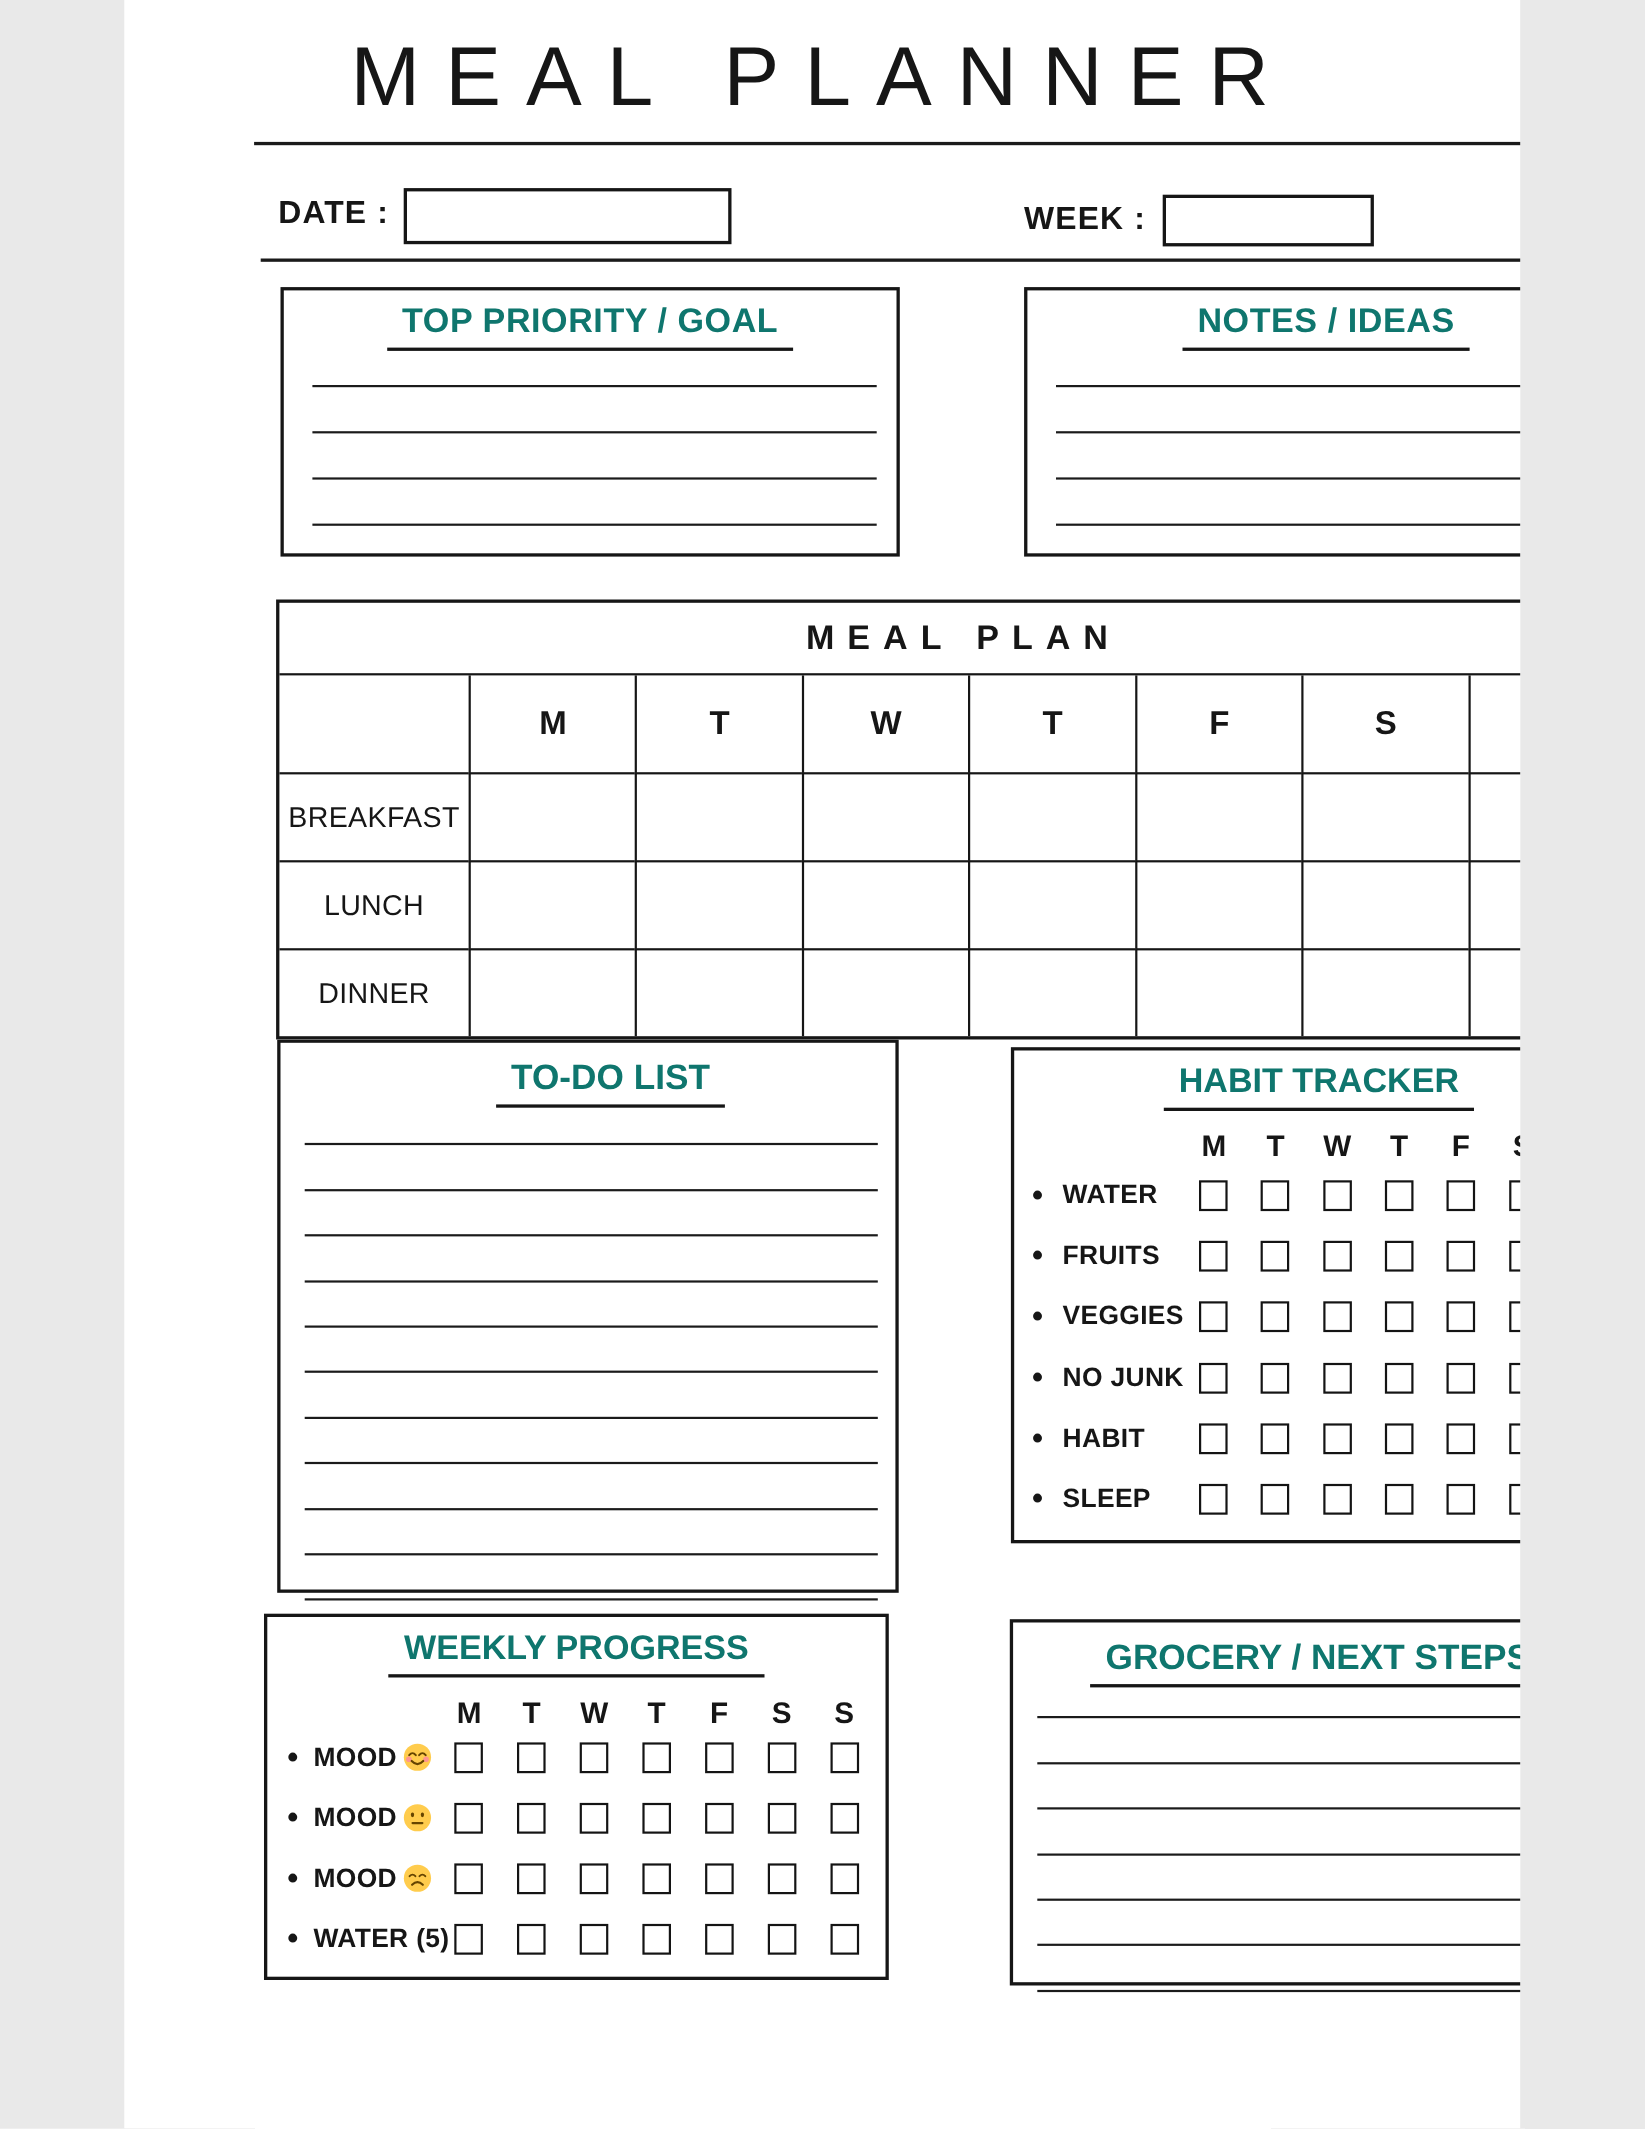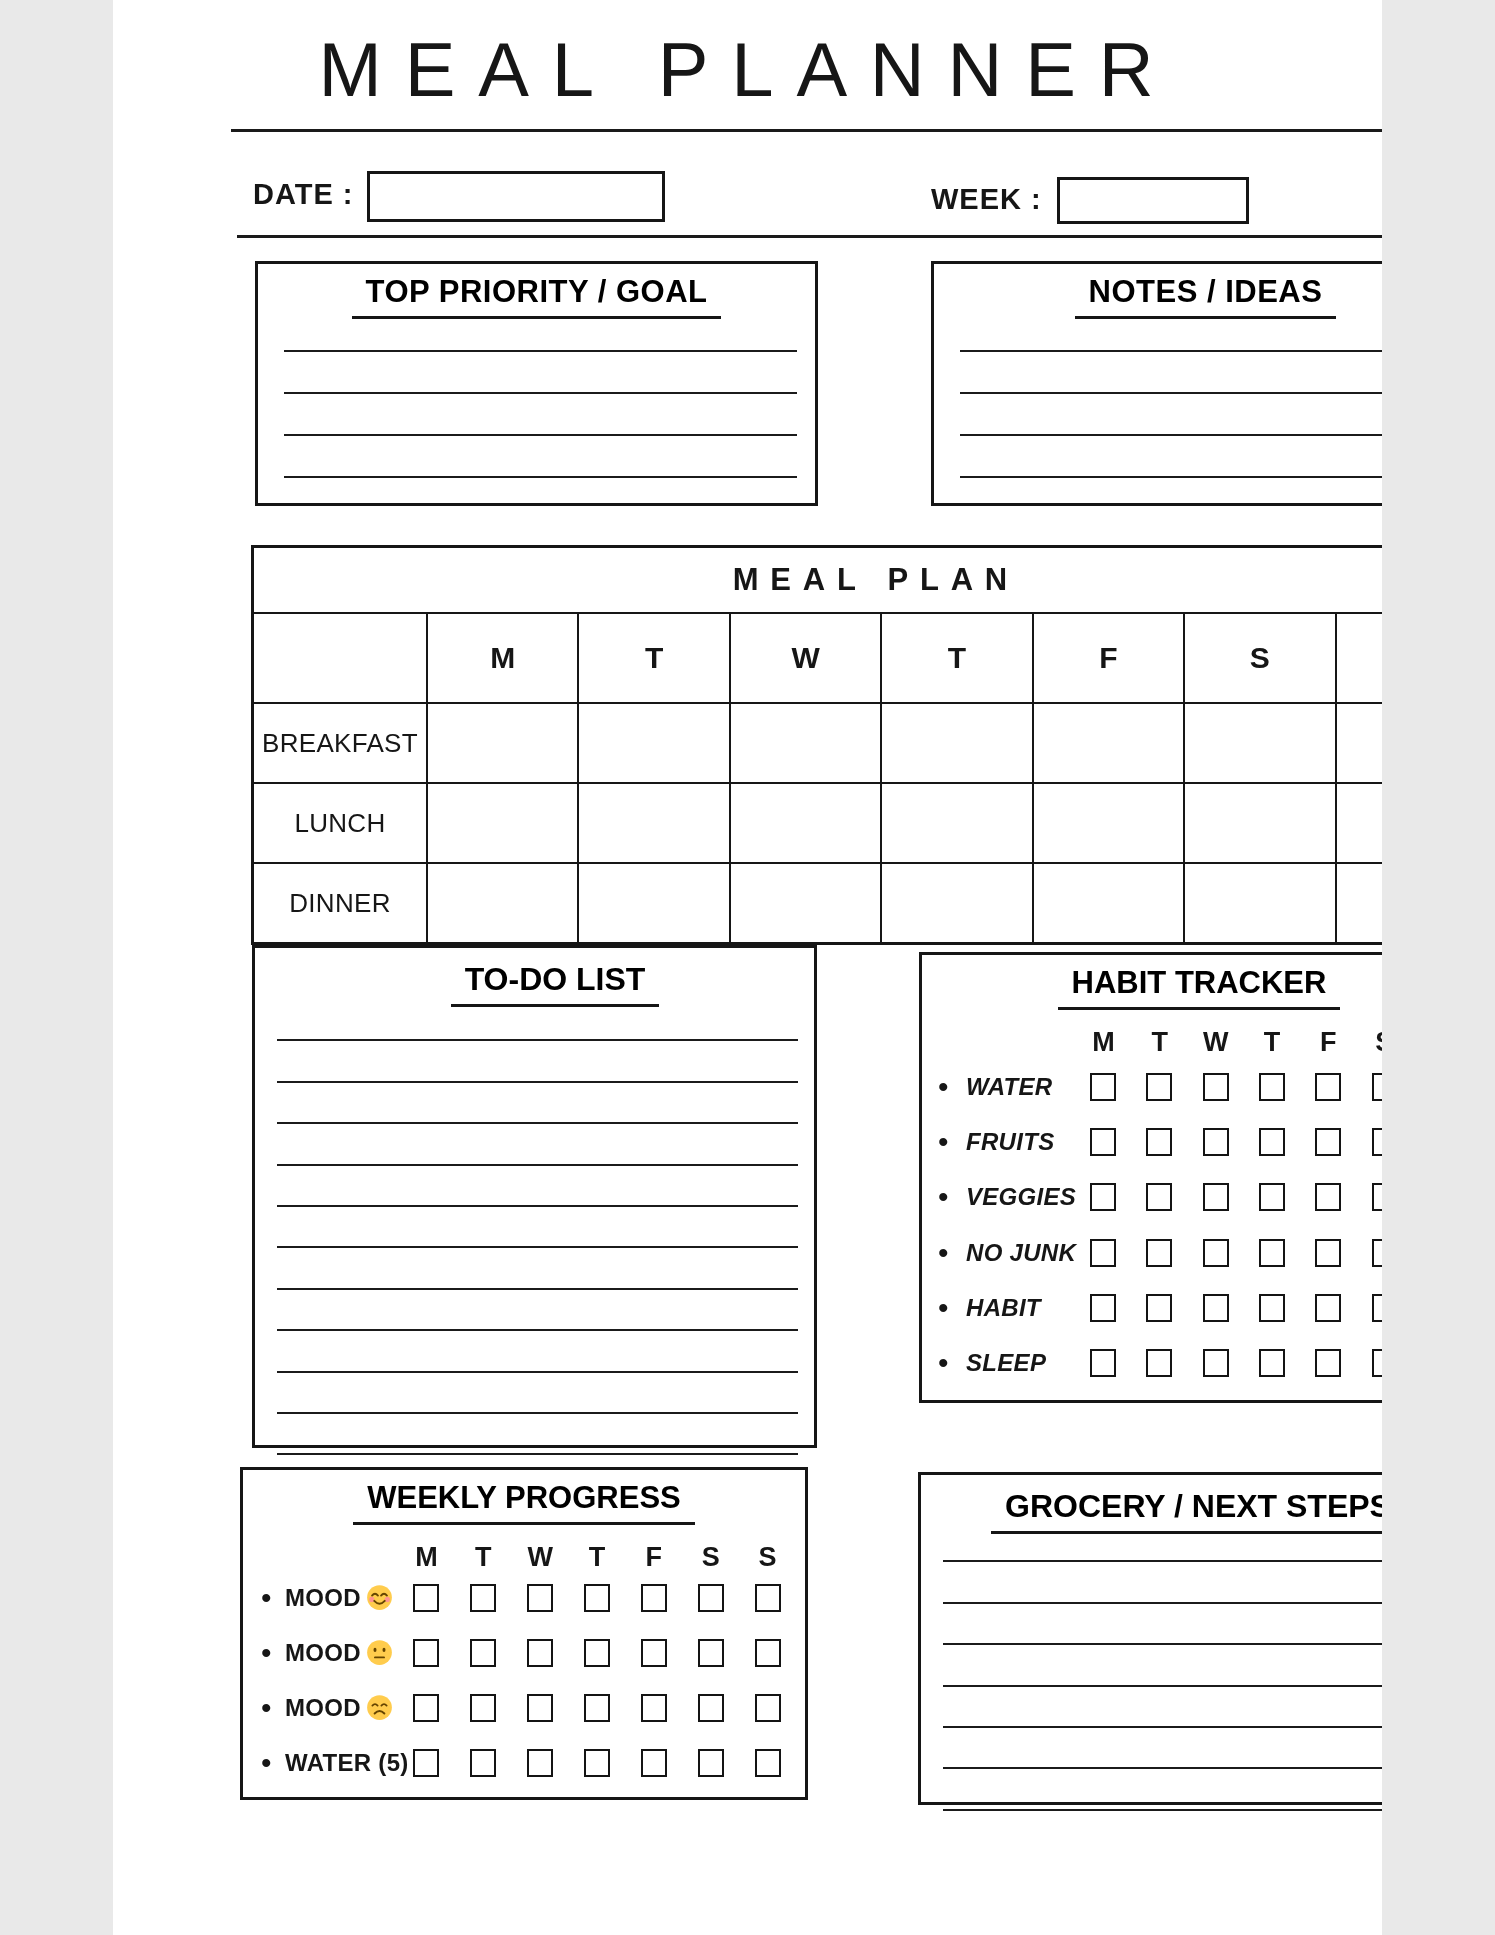--- a/index.html
+++ b/index.html
@@ -14,21 +14,21 @@
     position:absolute;top:26px;left:0;right:0;margin:0;
     text-align:center;font-size:76px;font-weight:400;
     letter-spacing:0.30em;color:#161616;white-space:nowrap;
   }
   .title-rule{position:absolute;top:129px;left:118px;width:1262px;height:3px;background:#1a1a1a;}
   .header-rule{position:absolute;top:235px;left:124px;width:1252px;height:3px;background:#1a1a1a;}
   .field-label{position:absolute;font-size:29px;font-weight:700;letter-spacing:1px;}
   .field-box{position:absolute;border:3px solid #161616;background:#fff;}
   
   .box{position:absolute;border:3px solid #161616;background:#fff;box-sizing:border-box;}
-  .section-title{margin:0;text-align:center;font-weight:700;color:#000000;}
+  .section-title{margin:0;text-align:center;font-weight:700;color:#0f766e;}
   .section-title .u{display:inline-block;border-bottom:3.5px solid #161616;padding:0 14px 6px;}
   .lines{position:absolute;}
   .write-line{border-bottom:2.5px solid #1b1b1b;}
   
   .tp-title{margin-top:10px;font-size:31px;letter-spacing:0.5px;}
   .tp-lines{left:26px;right:18px;top:46px;}
   .tp-lines .write-line{height:40px;}
   
   .mp{position:absolute;left:138px;top:545px;width:1238px;height:400px;border:3px solid #161616;
       box-sizing:border-box;display:flex;flex-direction:column;background:#fff;}
@@ -52,21 +52,21 @@
   .trk-rows{position:absolute;display:flex;flex-direction:column;}
   .trk-row{flex:1;position:relative;display:flex;align-items:center;}
   .bullet{position:absolute;font-size:30px;line-height:0;}
   .trk-label{font-size:24px;font-weight:700;letter-spacing:0.3px;white-space:nowrap;}
   .cb-row{position:absolute;display:flex;justify-content:space-between;align-items:center;top:0;bottom:0;}
   .cb{width:26px;height:28px;border:2.5px solid #141414;background:#fff;box-sizing:border-box;}
   
   .ht-letters{left:168px;right:22px;top:72px;}
   .ht-rows{left:0;right:0;top:104px;height:332px;}
   .ht-rows .bullet{left:16px;}
-  .ht-rows .trk-label{margin-left:44px;font-style:italic;}
+  .ht-rows .trk-label{margin-left:44px;}
   .ht-rows .cb-row{left:168px;right:22px;}
   
   .wp-letters{left:170px;right:24px;top:72px;}
   .wp-rows{left:0;right:0;top:100px;height:220px;}
   .wp-rows .bullet{left:18px;}
   .wp-rows .trk-label{margin-left:42px;}
   .wp-rows .cb-row{left:170px;right:24px;}
   .face{margin-left:5px;vertical-align:-5px;}
   
   .gr-title{margin-top:13px;font-size:32px;}

